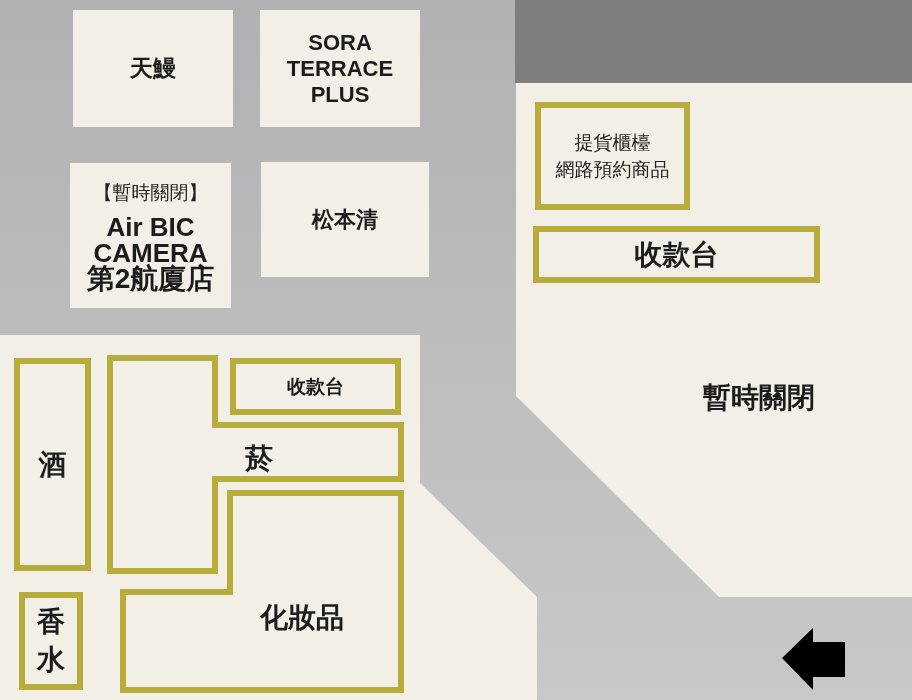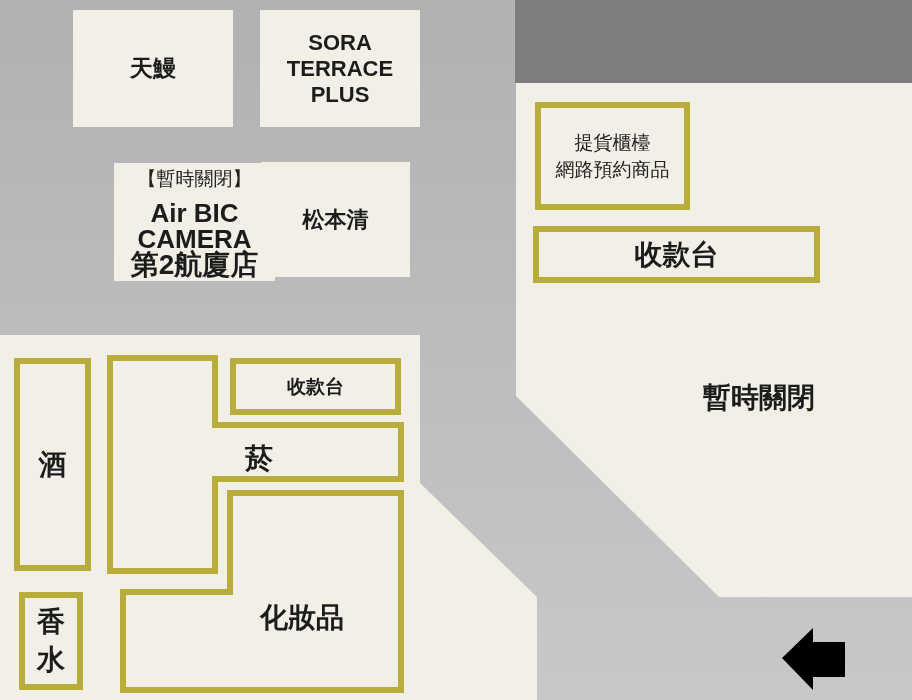--- a/index.html
+++ b/index.html
@@ -55,27 +55,27 @@
   <div class="abs cream shop-box" style="left:73px;top:10px;width:160px;height:117px;">
     <span class="bold-label fs23">天鰻</span>
   </div>
 
   <div class="abs cream shop-box" style="left:260px;top:10px;width:160px;height:117px;">
     <span class="bold-label fs22 lh26">SORA</span>
     <span class="bold-label fs22 lh26">TERRACE</span>
     <span class="bold-label fs22 lh26">PLUS</span>
   </div>
 
-  <div class="abs cream shop-box" style="left:70px;top:163px;width:161px;height:118px;margin-left:44px;">
+  <div class="abs cream shop-box" style="left:70px;top:163px;width:161px;height:145px;">
     <span class="serif-label fs19 lh26" style="margin-bottom:8px;">【暫時關閉】</span>
     <span class="bold-label fs21 lh26">Air BIC CAMERA</span>
     <span class="bold-label fs20 lh26">第2航廈店</span>
   </div>
 
-  <div class="abs cream shop-box" style="left:261px;top:162px;width:149px;height:115px;">
+  <div class="abs cream shop-box" style="left:261px;top:162px;width:168px;height:115px;">
     <span class="bold-label fs22">松本清</span>
   </div>
 
   <div class="abs olive-box" style="left:535px;top:102px;width:155px;height:108px;">
     <div>
       <div class="serif-label fs19 lh27">提貨櫃檯</div>
       <div class="serif-label fs19 lh27">網路預約商品</div>
     </div>
   </div>
 

